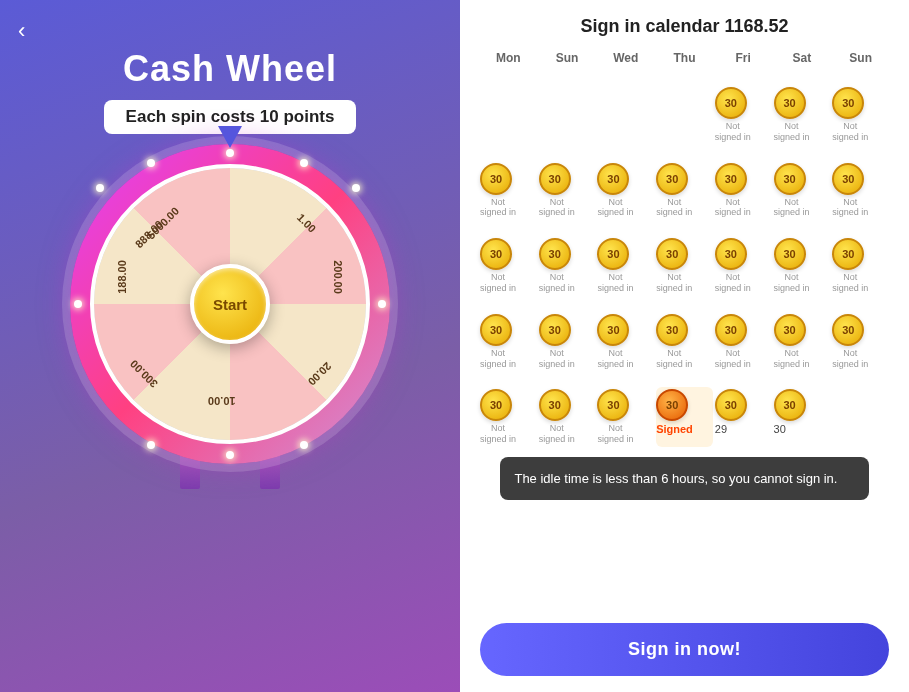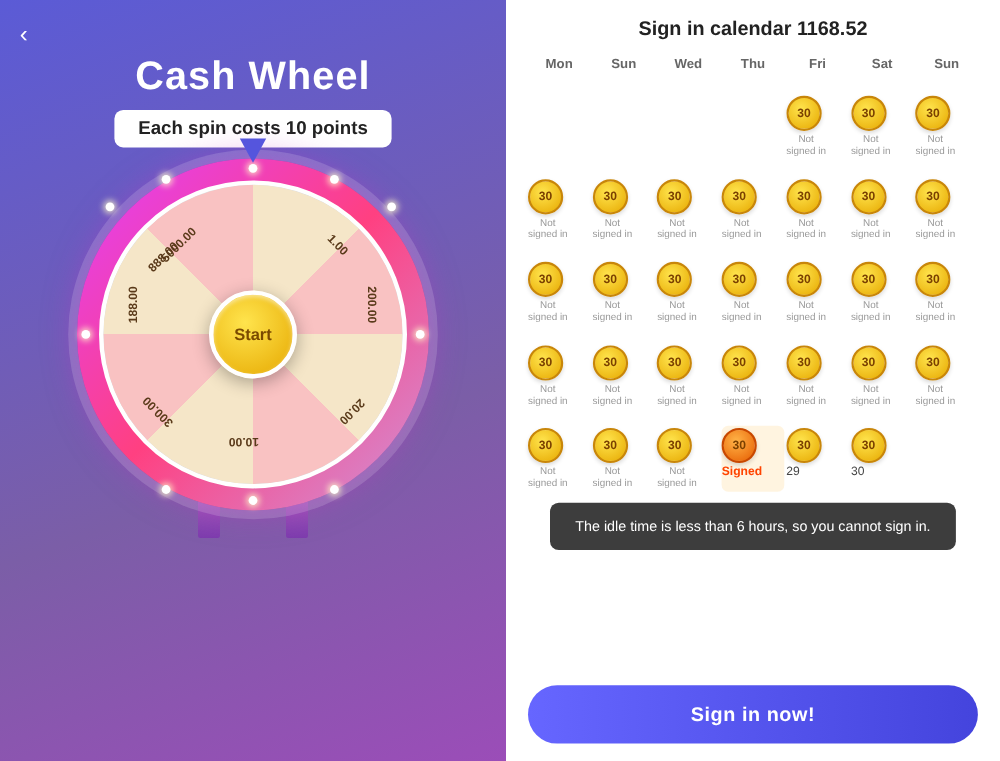--- a/index.html
+++ b/index.html
@@ -523,18 +523,18 @@
       <div class="cal-label number-label">29</div>
     </div>
     <div class="cal-cell">
       <div class="coin">30</div>
       <div class="cal-label number-label">30</div>
     </div>
     <div class="cal-cell empty"></div>
   </div>
 
   <div style="position:relative; width:100%; flex:1; display:flex; flex-direction:column;">
-    <div class="tooltip-overlay" style="position:relative; top:auto; left:auto; transform:none; margin: 10px auto; width:90%; font-size:13px; background:rgba(40,40,40,0.9); color:white; padding:12px 14px; border-radius:8px; text-align:center; line-height:1.5;">The idle time is less than 6 hours, so you cannot sign in.</div>
+    <div class="tooltip-overlay" style="position:relative; top:auto; left:auto; transform:none; margin: 10px auto; width:90%; font-size:13px; background:rgba(40,40,40,0.9); color:white; padding:12px 14px; border-radius:8px; text-align:left; line-height:1.5;">The idle time is less than 6 hours, so you cannot sign in.</div>
 
     <button class="sign-in-btn" style="margin-top:auto; margin-bottom:0;">Sign in now!</button>
   </div>
 
 </div>
 
 </body></html>

